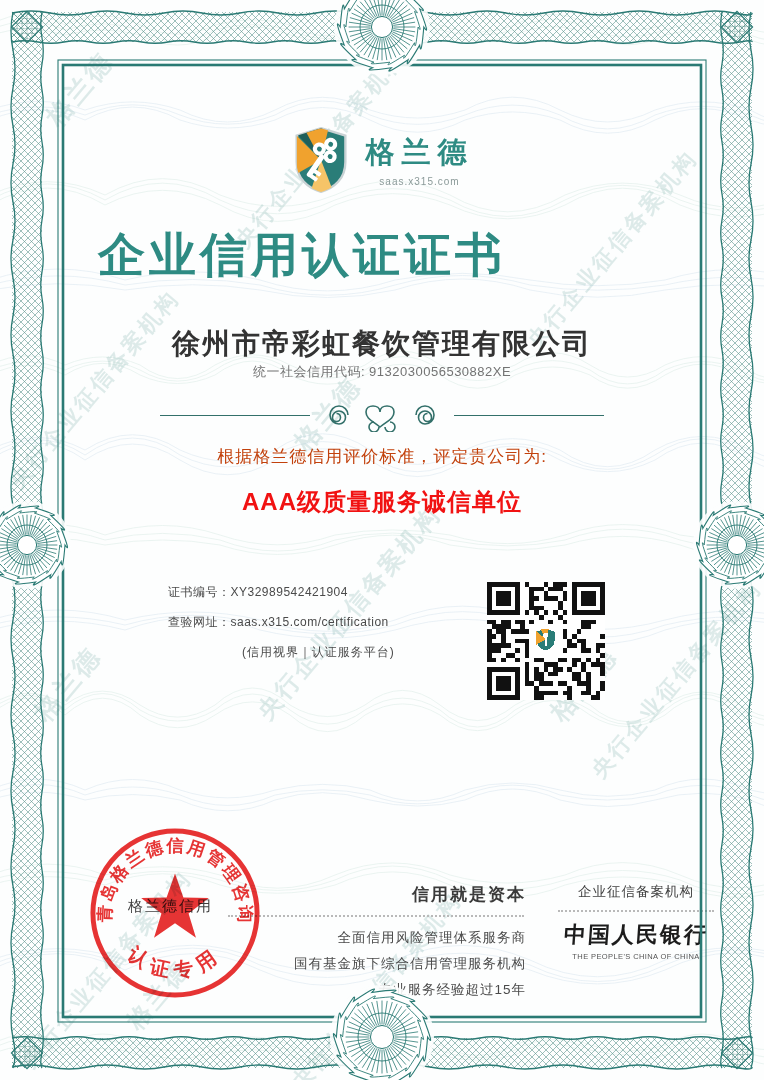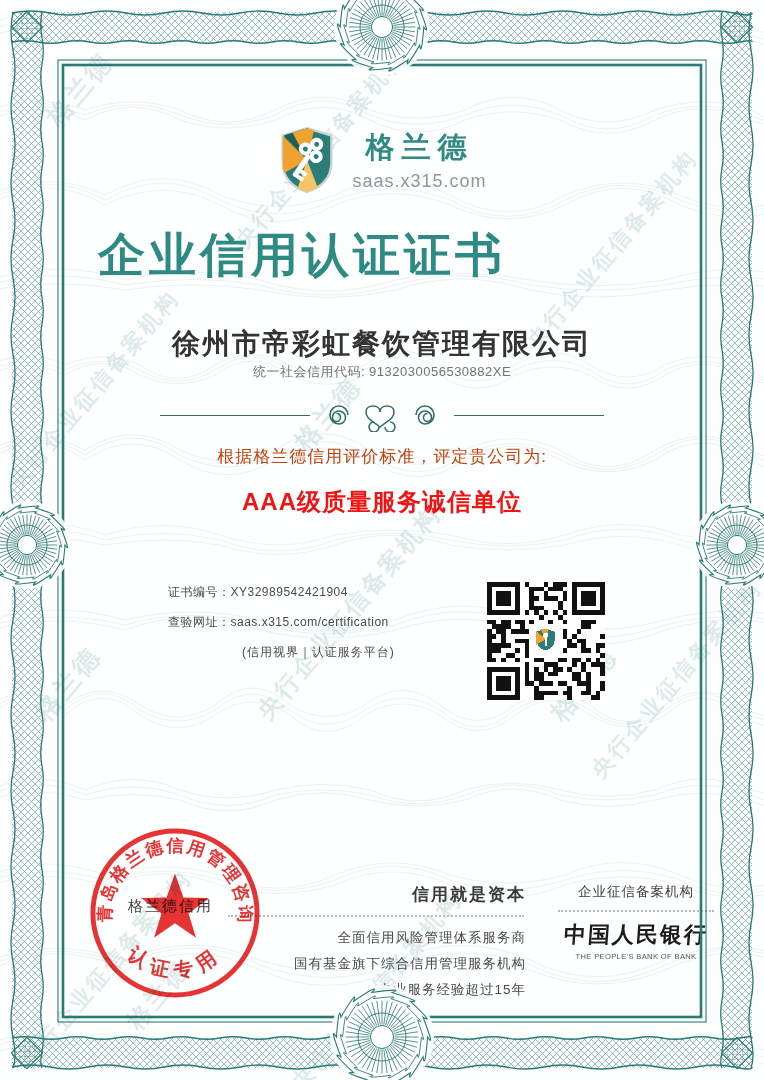--- a/index.html
+++ b/index.html
@@ -5,21 +5,21 @@
   html,body{margin:0;padding:0;}
   body{font-family:"Liberation Sans",sans-serif;background:#fff;}
   .page{position:relative;width:764px;height:1080px;background:#fdfefe;overflow:hidden;}
   svg{display:block;}
   .layer{position:absolute;left:0;top:0;width:764px;height:1080px;pointer-events:none;}
   .wm{position:absolute;color:#6fa8a2;opacity:0.22;white-space:nowrap;letter-spacing:3px;transform:rotate(-50deg);transform-origin:left center;font-weight:bold;}
   .content{position:absolute;left:0;top:0;width:764px;height:1080px;}
   .logo-row{position:absolute;left:0;top:126px;width:764px;display:flex;justify-content:center;align-items:center;gap:15px;}
   .logo-text{display:flex;flex-direction:column;align-items:center;}
   .brand-name{font-size:29px;color:#2e8b83;font-weight:bold;letter-spacing:7px;}
-  .brand-domain{font-size:18px;color:#8b9a99;letter-spacing:1px;margin-top:3px;}
+  .brand-domain{font-size:10px;color:#8b9a99;letter-spacing:1px;margin-top:3px;}
   .cert-title{position:absolute;left:0;top:224px;width:604px;text-align:center;font-size:47px;font-weight:800;color:#2e8b83;letter-spacing:4px;}
   .company-name{position:absolute;left:0;top:325px;width:764px;text-align:center;font-size:28px;font-weight:bold;color:#333;letter-spacing:2px;}
   .credit-code{position:absolute;left:0;top:363px;width:764px;text-align:center;font-size:13px;color:#737373;letter-spacing:0.5px;}
   .divider{position:absolute;left:0;top:398px;width:764px;display:flex;justify-content:center;align-items:center;gap:12px;}
   .divider .dline{width:150px;height:0;border-top:1.5px solid #33706a;}
   .intro-line{position:absolute;left:0;top:445px;width:764px;text-align:center;font-size:17px;color:#c2410c;letter-spacing:1px;}
   .grade-line{position:absolute;left:0;top:486px;width:764px;text-align:center;font-size:24px;font-weight:800;color:#f11212;letter-spacing:1px;}
   .details{position:absolute;left:168px;top:584px;width:320px;font-size:12px;color:#4a4a4a;}
   .details .row{margin-bottom:13px;letter-spacing:0.5px;}
   .details .label{color:#4a4a4a;}
@@ -364,21 +364,21 @@
         <div>全面信用风险管理体系服务商</div>
         <div>国有基金旗下综合信用管理服务机构</div>
         <div>专业服务经验超过15年</div>
       </div>
     </div>
 
     <div class="footer-right">
       <div class="filing-label">企业征信备案机构</div>
       <div class="dotted"></div>
       <div class="bank-name">中国人民银行</div>
-      <div class="bank-en">THE PEOPLE'S BANK OF BANK</div>
+      <div class="bank-en">THE PEOPLE'S CHINA OF CHINA</div>
     </div>
 
     <svg class="stamp" viewBox="0 0 180 180">
       <defs>
         <path id="arcTop" d="M 90,90 m -64,14 a 65,65 0 1 1 128,0" fill="none"></path>
         <path id="arcBottom" d="M 31,118 A 66,66 0 0 0 149,118" fill="none"></path>
       </defs>
       <circle cx="90" cy="90" r="83" fill="none" stroke="#e62222" stroke-width="5"></circle>
       <polygon fill="#e62222" points="90,50 98.5,74.3 124.2,74.9 103.7,90.4 111.2,115.1 90,100.4 68.8,115.1 76.3,90.4 55.8,74.9 81.5,74.3"></polygon>
       <text font-size="17.5" font-weight="bold" fill="#e62222" letter-spacing="2.5">

